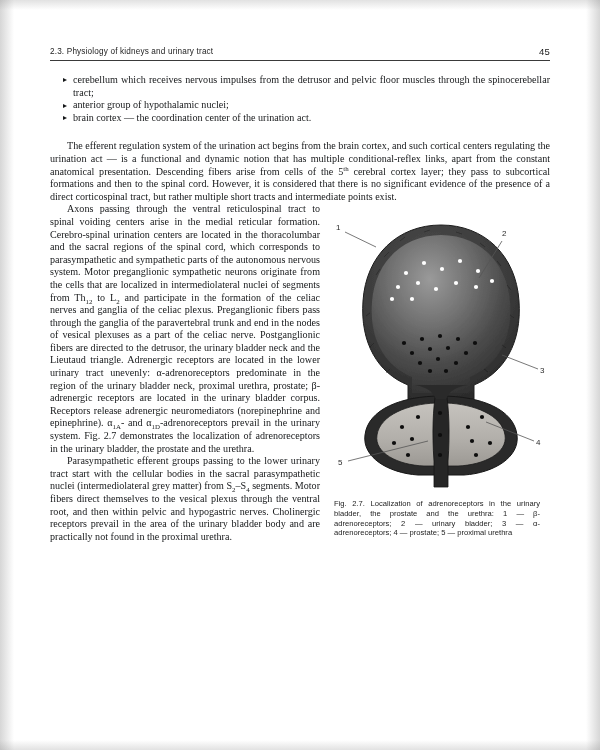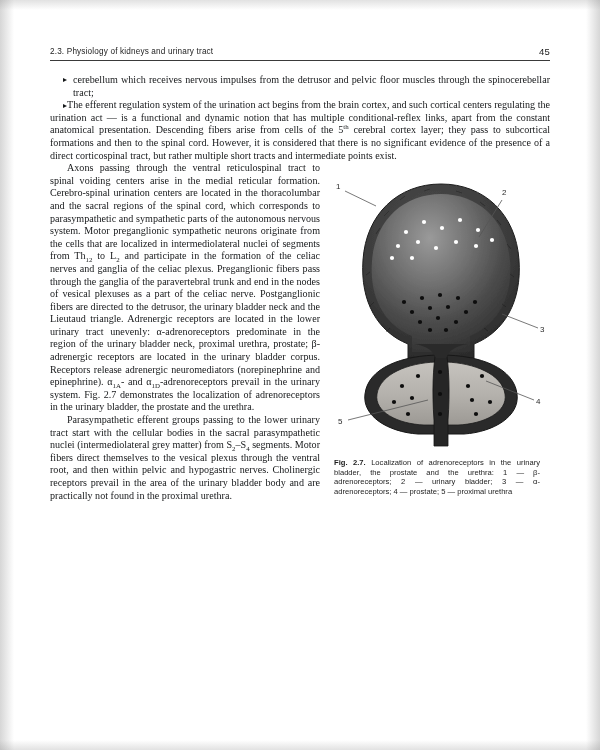--- a/index.html
+++ b/index.html
@@ -76,21 +76,21 @@
     font-family: "Liberation Serif", serif;
     font-size: 10.1px;
     line-height: 12.6px;
     color: #16181a;
     text-align: justify;
     text-justify: inter-word;
     hyphens: none;
   }
   ul.bullets {
     list-style: none;
-    margin: 0 0 0 0;
+    margin: 0 0 16px 0;
     padding: 0 0 0 14px;
   }
   ul.bullets li {
     position: relative;
     padding-left: 9px;
     margin: 0;
     text-align: justify;
   }
   ul.bullets li .tri {
     position: absolute;
@@ -134,21 +134,21 @@
   .fig-caption {
     font-family: "Liberation Sans", sans-serif;
     font-size: 7.6px;
     line-height: 9.6px;
     color: #1c1c1c;
     text-align: justify;
     width: 206px;
     margin-top: 6px;
     margin-left: 2px;
   }
-  .fig-caption b { font-weight: 700; }
+  .fig-caption b { font-weight: 400; }
   .leaderlbl {
     font-family: "Liberation Sans", sans-serif;
     font-size: 8px;
     fill: #2a2a2a;
   }
 </style>
 </head>
 <body>
 
 <div class="page">
@@ -167,20 +167,25 @@
 
     <div class="body">
 
       <ul class="bullets">
         <li>
           <span class="tri"></span>
           <span>cerebellum which receives nervous impulses from the detrusor and pelvic floor muscles through the spinocerebellar tract;</span>
         </li>
         <li>
           <span class="tri"></span>
+          <span>anterior group of hypothalamic nuclei;</span>
+        </li>
+        <li>
+          <span class="tri"></span>
+          <span>brain cortex — the coordination center of the urination act.</span>
         </li>
       </ul>
 
       <p class="para"><span>The efferent regulation system of the urination act begins from the brain cortex, and such cortical centers regulating the urination act — is a functional and dynamic notion that has multiple conditional-reflex links, apart from the constant anatomical presentation. Descending fibers arise from cells of the 5</span><sup>th</sup><span> cerebral cortex layer; they pass to subcortical formations and then to the spinal cord. However, it is considered that there is no significant evidence of the presence of a direct corticospinal tract, but rather multiple short tracts and intermediate points exist.</span></p>
 
       <div class="wrapzone">
 
         <div class="figure-float">
           <div class="figure-box">
             <svg class="figure-svg" width="218" height="290" viewBox="0 0 218 290">

